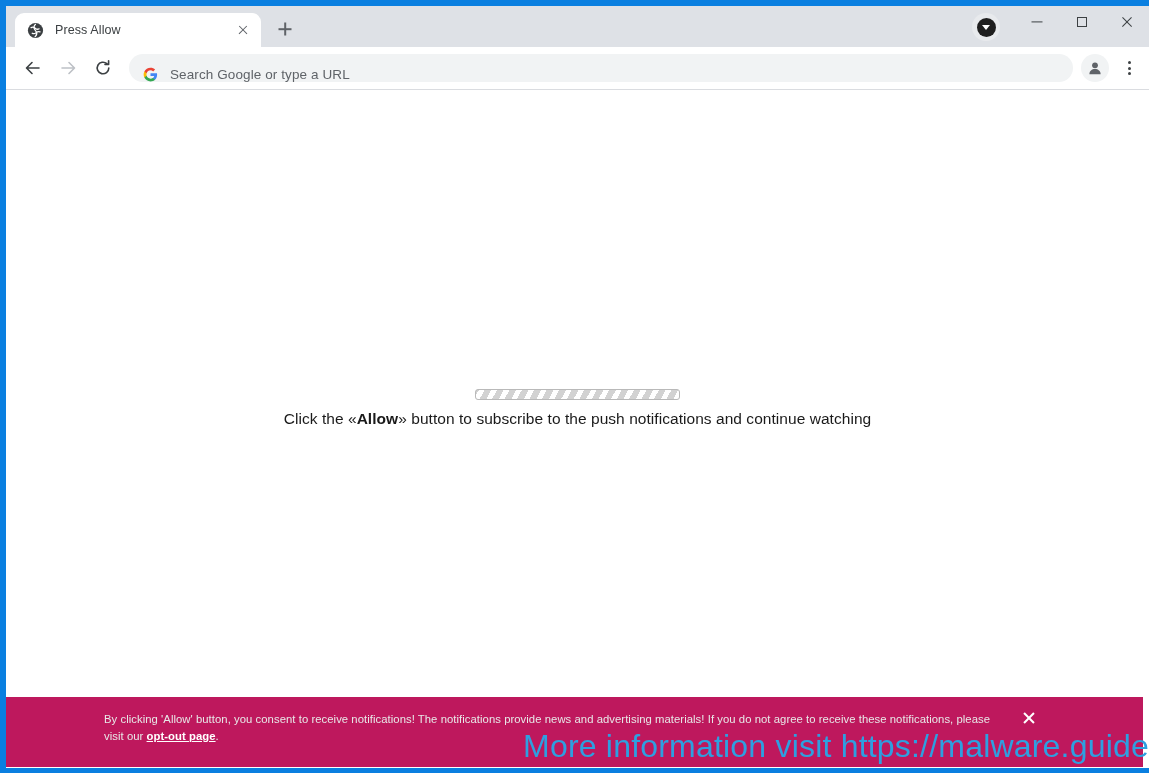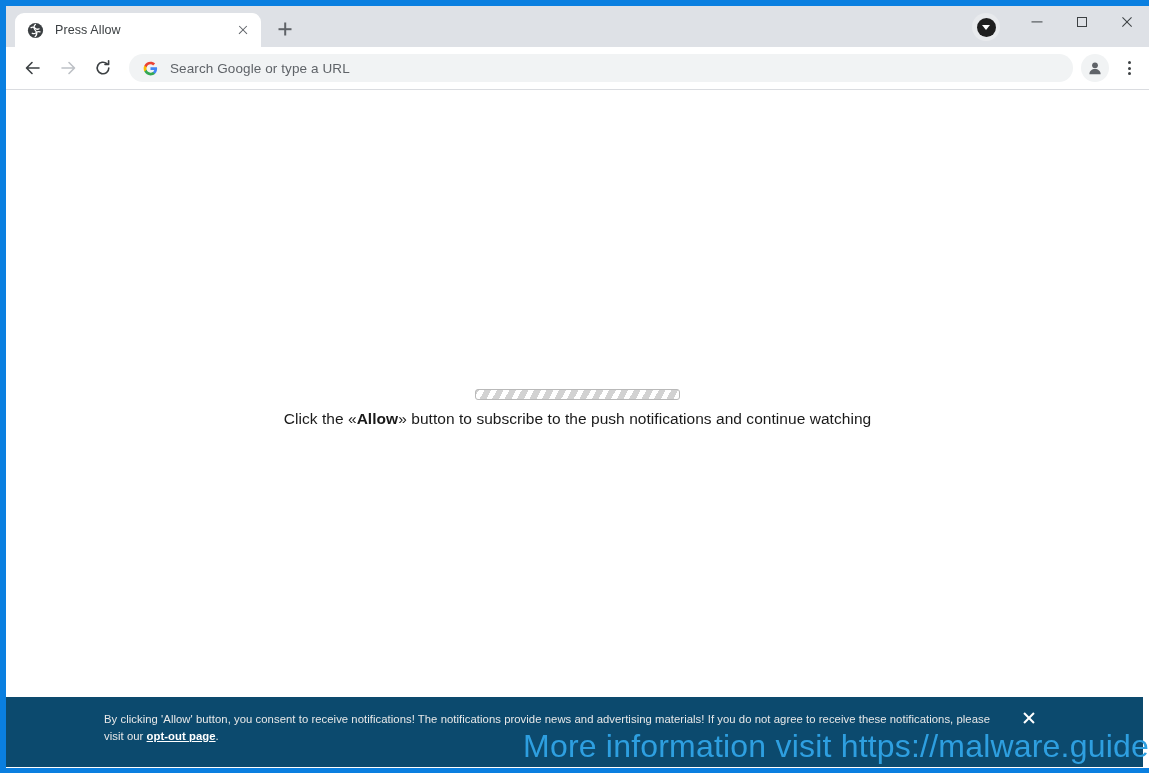--- a/index.html
+++ b/index.html
@@ -202,21 +202,21 @@
     flex: 0 0 auto;
   }
   .nav-btn svg { display: block; }
 
   .omnibox {
     flex: 1 1 auto;
     height: 28px;
     background: #f1f3f4;
     border-radius: 14px;
     display: flex;
-    align-items: center;
+    align-items: flex-end;
     padding: 0 14px;
     margin: 0 8px 0 6px;
     box-sizing: border-box;
   }
   .g-logo { width: 15px; height: 15px; flex: 0 0 15px; margin-right: 12px; display:block;}
   .omnibox-text {
     font-size: 13.5px;
     color: #5f6368;
     letter-spacing: 0.1px;
     white-space: nowrap;
@@ -294,21 +294,21 @@
   }
   .loader-text b { font-weight: bold; }
 
   
   .consent-banner {
     position: absolute;
     left: 0;
     right: 6px;
     bottom: 0;
     height: 70px;
-    background: #0c4a6e;
+    background: #be185d;
     box-sizing: border-box;
   }
   .consent-text {
     position: absolute;
     left: 98px;
     top: 14px;
     width: 900px;
     font-size: 11.3px;
     line-height: 17px;
     color: #e8e8e8;

